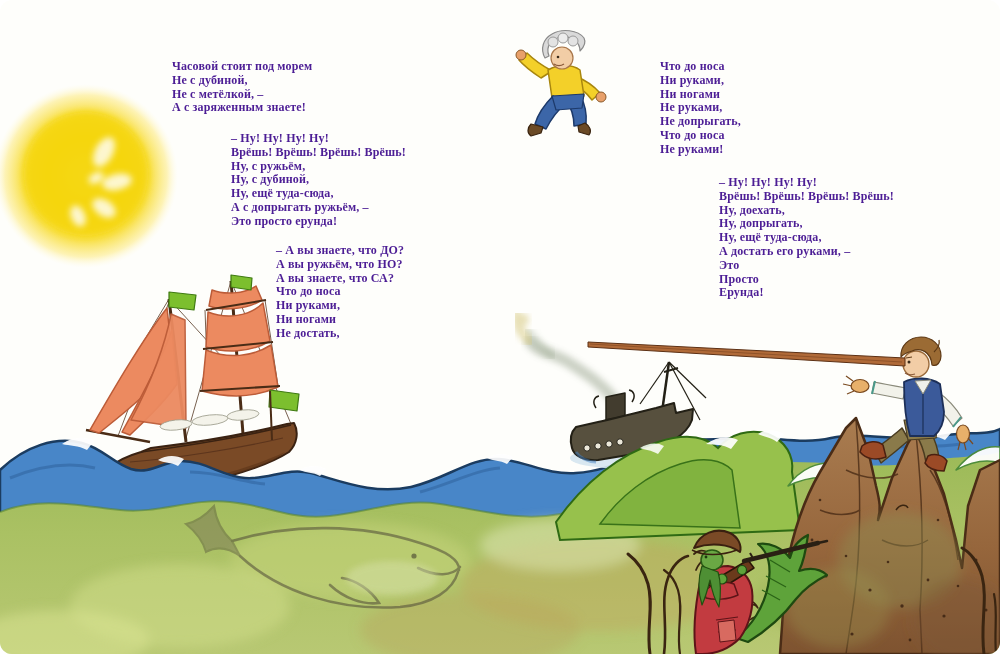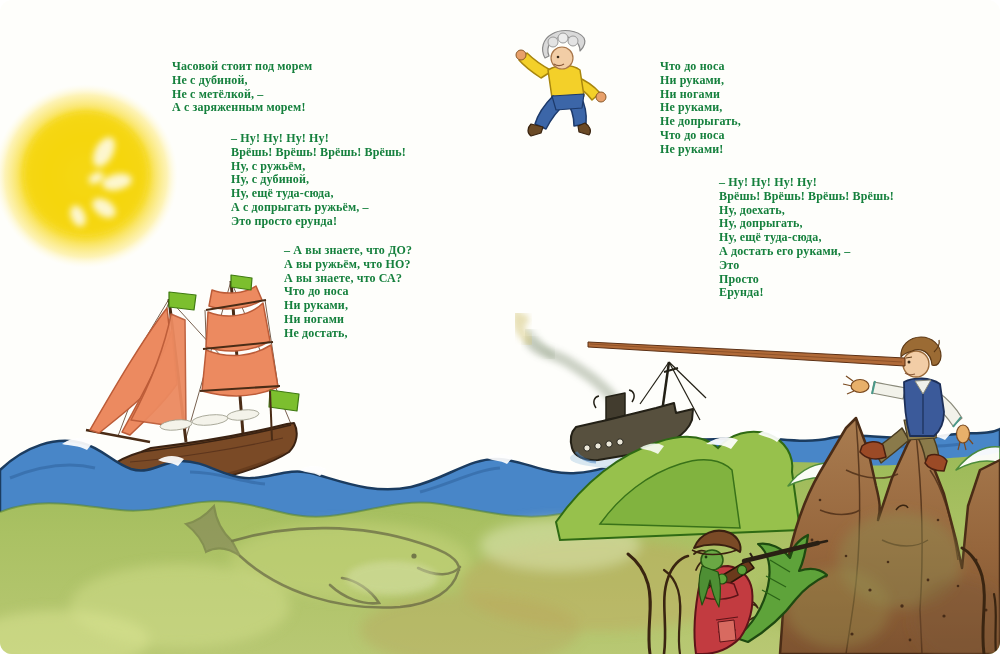--- a/index.html
+++ b/index.html
@@ -1,25 +1,25 @@
 <!DOCTYPE html>
 <html><head>
 <meta charset="utf-8">
 <title>Book spread</title>
 <style>
   html,body{margin:0;padding:0;background:#ffffff;}
   .stage{position:relative;width:1000px;height:654px;background:#fefefb;overflow:hidden;border-radius:12px;
          font-family:"Liberation Serif",serif;}
   .illo{position:absolute;inset:0;}
   .stanza{position:absolute;font-weight:bold;font-size:12px;line-height:13.8px;
-          color:#15803d;letter-spacing:.15px;white-space:pre;z-index:5;}
+          color:#4c1d95;letter-spacing:.15px;white-space:pre;z-index:5;}
   .stanza .poem-line{min-height:13.8px;}
   #stanza-sentry      {left:172px;top:60px;}
   #stanza-reply-left  {left:231px;top:132px;}
-  #stanza-nose-q      {left:284px;top:244px;}
+  #stanza-nose-q      {left:276px;top:244px;}
   #stanza-nose-right  {left:660px;top:60px;}
   #stanza-reply-right {left:719px;top:176px;}
 </style>
 </head>
 <body>
 
 <div class="stage">
 
   <svg class="illo" viewBox="0 0 1000 654" xmlns="http://www.w3.org/2000/svg">
     <defs>
@@ -334,21 +334,21 @@
       <path d="M906,358 L912,357" stroke="#5e3a16" stroke-width="1" fill="none"></path>
       <path d="M905,373 C908,375 912,375 915,374" fill="none" stroke="#8a5a3a" stroke-width="1.2"></path>
     </g>
 
     <g>
       <path d="M588,342 L905,358 L905,366 L588,347 Z" fill="#b06a38" stroke="#5c3014" stroke-width="1"></path>
       <path d="M590,344 L902,362" stroke="#7a431e" stroke-width="1" opacity=".6" fill="none"></path>
     </g>
   </svg>
 
-  <div class="stanza" id="stanza-sentry"><div class="poem-line">Часовой стоит под морем</div><div class="poem-line">Не с дубиной,</div><div class="poem-line">Не с метёлкой, –</div><div class="poem-line">А с заряженным морем!</div></div>
+  <div class="stanza" id="stanza-sentry"><div class="poem-line">Часовой стоит под морем</div><div class="poem-line">Не с дубиной,</div><div class="poem-line">Не с метёлкой, –</div><div class="poem-line">А с заряженным знаете!</div></div>
 
   <div class="stanza" id="stanza-reply-left"><div class="poem-line">– Ну! Ну! Ну! Ну!</div><div class="poem-line">Врёшь! Врёшь! Врёшь! Врёшь!</div><div class="poem-line">Ну, с ружьём,</div><div class="poem-line">Ну, с дубиной,</div><div class="poem-line">Ну, ещё туда-сюда,</div><div class="poem-line">А с допрыгать ружьём, –</div><div class="poem-line">Это просто ерунда!</div></div>
 
   <div class="stanza" id="stanza-nose-q"><div class="poem-line">– А вы знаете, что ДО?</div><div class="poem-line">А вы ружьём, что НО?</div><div class="poem-line">А вы знаете, что СА?</div><div class="poem-line">Что до носа</div><div class="poem-line">Ни руками,</div><div class="poem-line">Ни ногами</div><div class="poem-line">Не достать,</div></div>
 
   <div class="stanza" id="stanza-nose-right"><div class="poem-line">Что до носа</div><div class="poem-line">Ни руками,</div><div class="poem-line">Ни ногами</div><div class="poem-line">Не руками,</div><div class="poem-line">Не допрыгать,</div><div class="poem-line">Что до носа</div><div class="poem-line">Не руками!</div></div>
 
   <div class="stanza" id="stanza-reply-right"><div class="poem-line">– Ну! Ну! Ну! Ну!</div><div class="poem-line">Врёшь! Врёшь! Врёшь! Врёшь!</div><div class="poem-line">Ну, доехать,</div><div class="poem-line">Ну, допрыгать,</div><div class="poem-line">Ну, ещё туда-сюда,</div><div class="poem-line">А достать его руками, –</div><div class="poem-line">Это</div><div class="poem-line">Просто</div><div class="poem-line">Ерунда!</div></div>
 </div>
 

